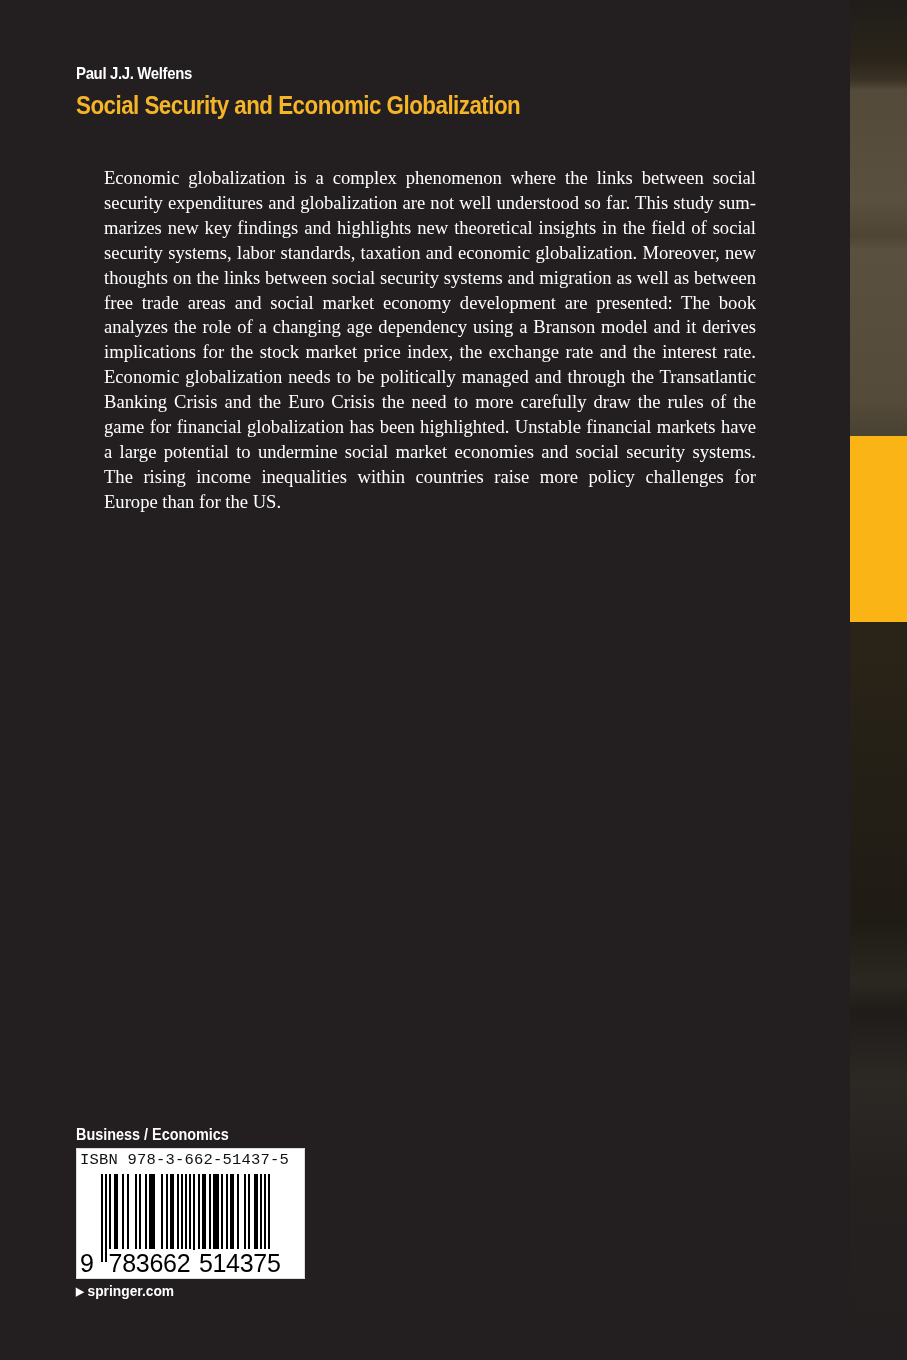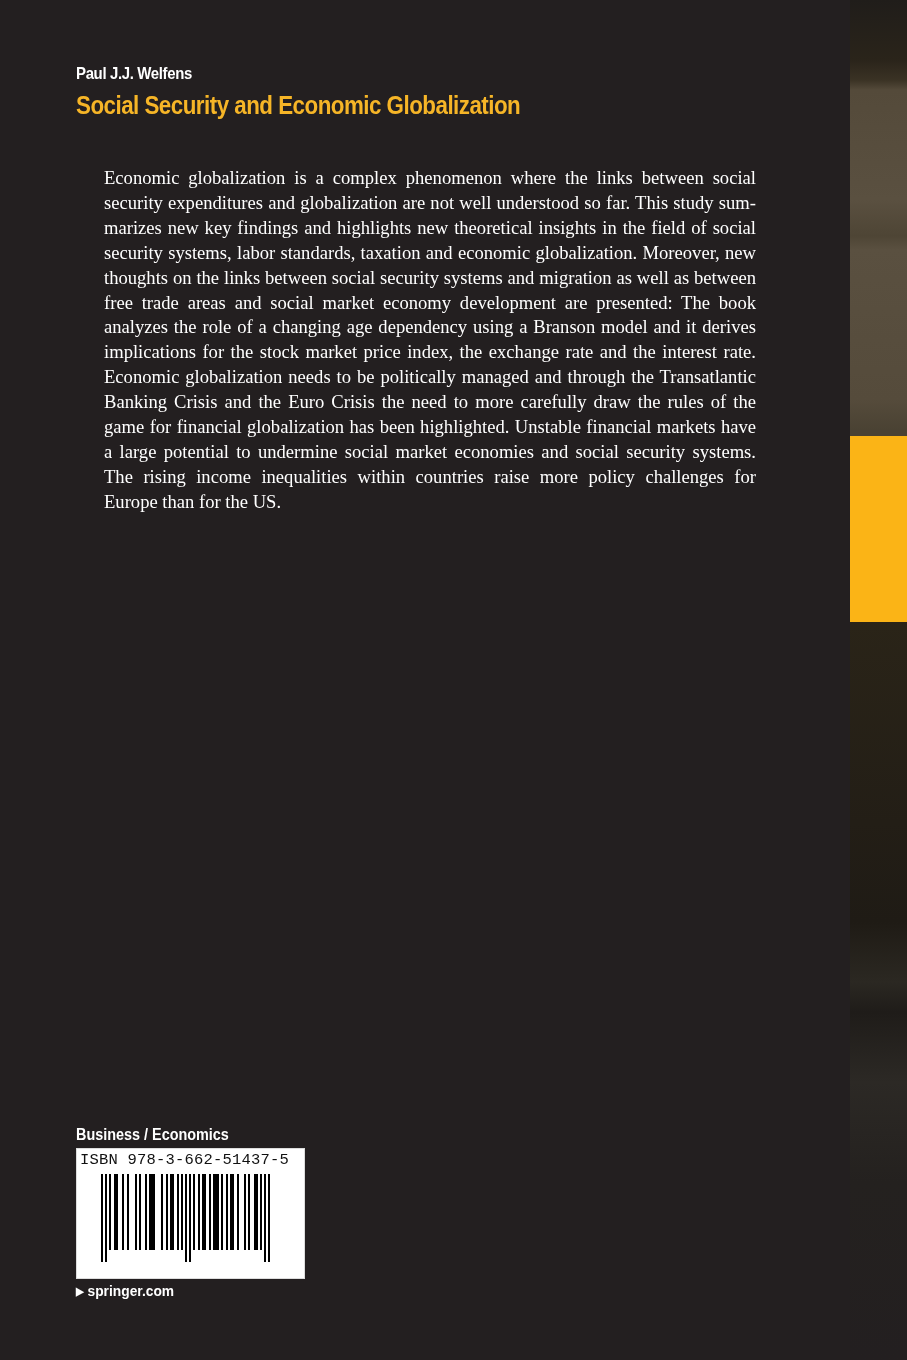--- a/index.html
+++ b/index.html
@@ -150,17 +150,20 @@
     <span style="width:2px"></span>
       <span class="w" style="width:4px"></span>
       <span style="width:4px"></span>
       <span class="w" style="width:2px"></span>
     <span style="width:2px"></span>
       <span class="w" style="width:2px"></span>
     <span class="g" style="width:2px"></span>
       <span class="w" style="width:2px"></span>
       <span class="g" style="width:2px"></span>
   </div>
+  <div class="ean">
+    <span class="d1">9</span><span class="grp">783662</span> <span class="grp">514375</span>
+  </div>
 </div>
 
 <div class="springer">
   <span class="arrow">▶</span><span>springer.com</span>
 </div>
 
 </body></html>

